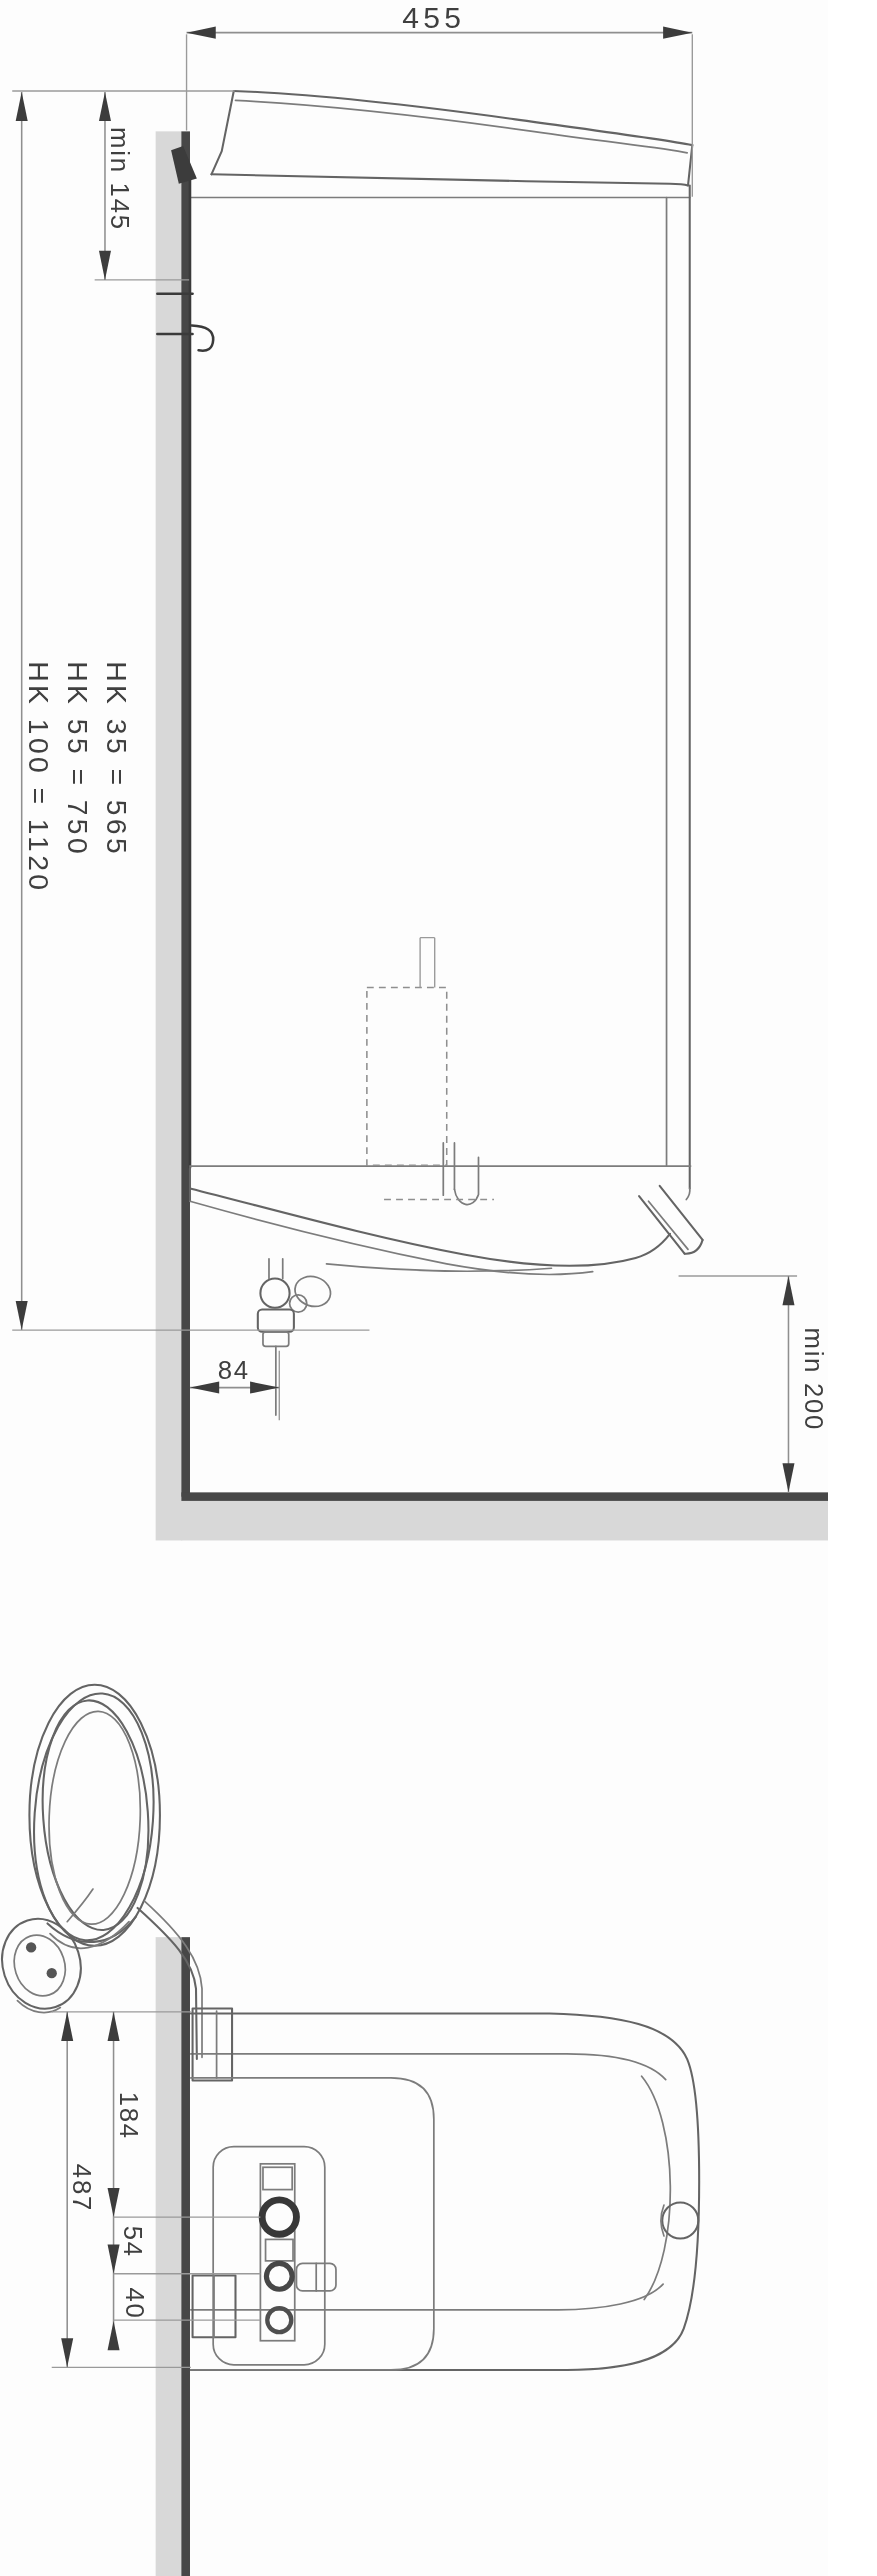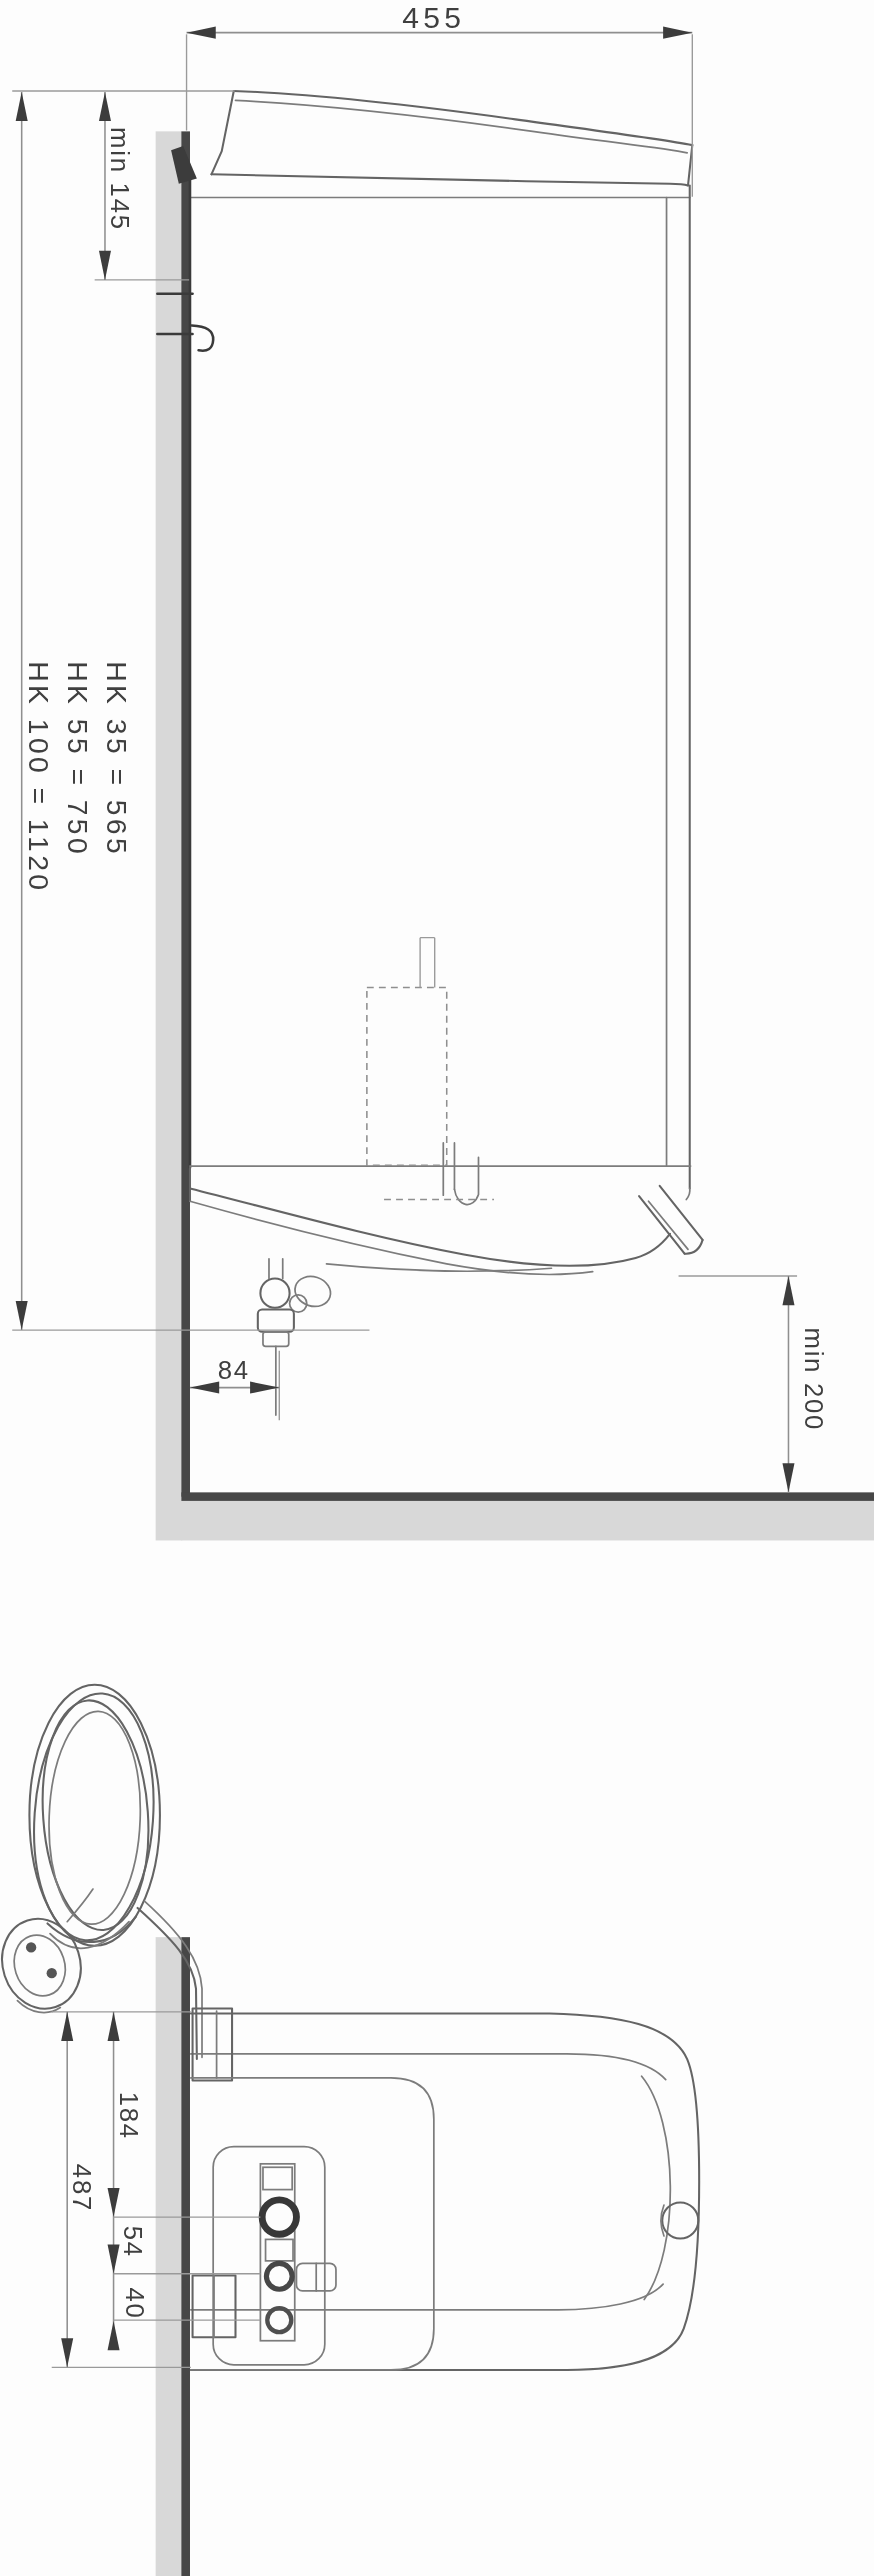--- a/index.html
+++ b/index.html
@@ -1,16 +1,16 @@
 <!DOCTYPE html>
 <html style="font-size:13.7px"><head>
 <meta charset="utf-8">
 <style>
   html,body{margin:0;padding:0;background:#ffffff;}
-  #canvas{position:relative;width:828px;height:2576px;background:#fdfdfd;overflow:hidden;padding-left:46px;}
+  #canvas{position:relative;width:828px;height:2576px;background:#fdfdfd;overflow:hidden;}
   svg{position:absolute;left:0;top:0;filter:blur(0.3px);}
   .outline{fill:none;stroke:#646464;stroke-width:2.4;stroke-linecap:round;stroke-linejoin:round;}
   .outline2{fill:none;stroke:#7c7c7c;stroke-width:2;stroke-linecap:round;}
   .dark{fill:none;stroke:#3a3a3a;stroke-width:3;stroke-linecap:round;}
   .dim{fill:none;stroke:#8f8f8f;stroke-width:1.8;}
   .ext{fill:none;stroke:#9a9a9a;stroke-width:1.6;}
   .dashed{fill:none;stroke:#8f8f8f;stroke-width:1.8;stroke-dasharray:8 6;}
   .arrow{fill:#3c3c3c;stroke:none;}
   .dim-text{font-family:"Liberation Sans", sans-serif;font-size:30px;fill:#3f3f3f;letter-spacing:2px;}
   .dim-text-big{font-family:"Liberation Sans", sans-serif;font-size:35px;fill:#3f3f3f;letter-spacing:5px;}

